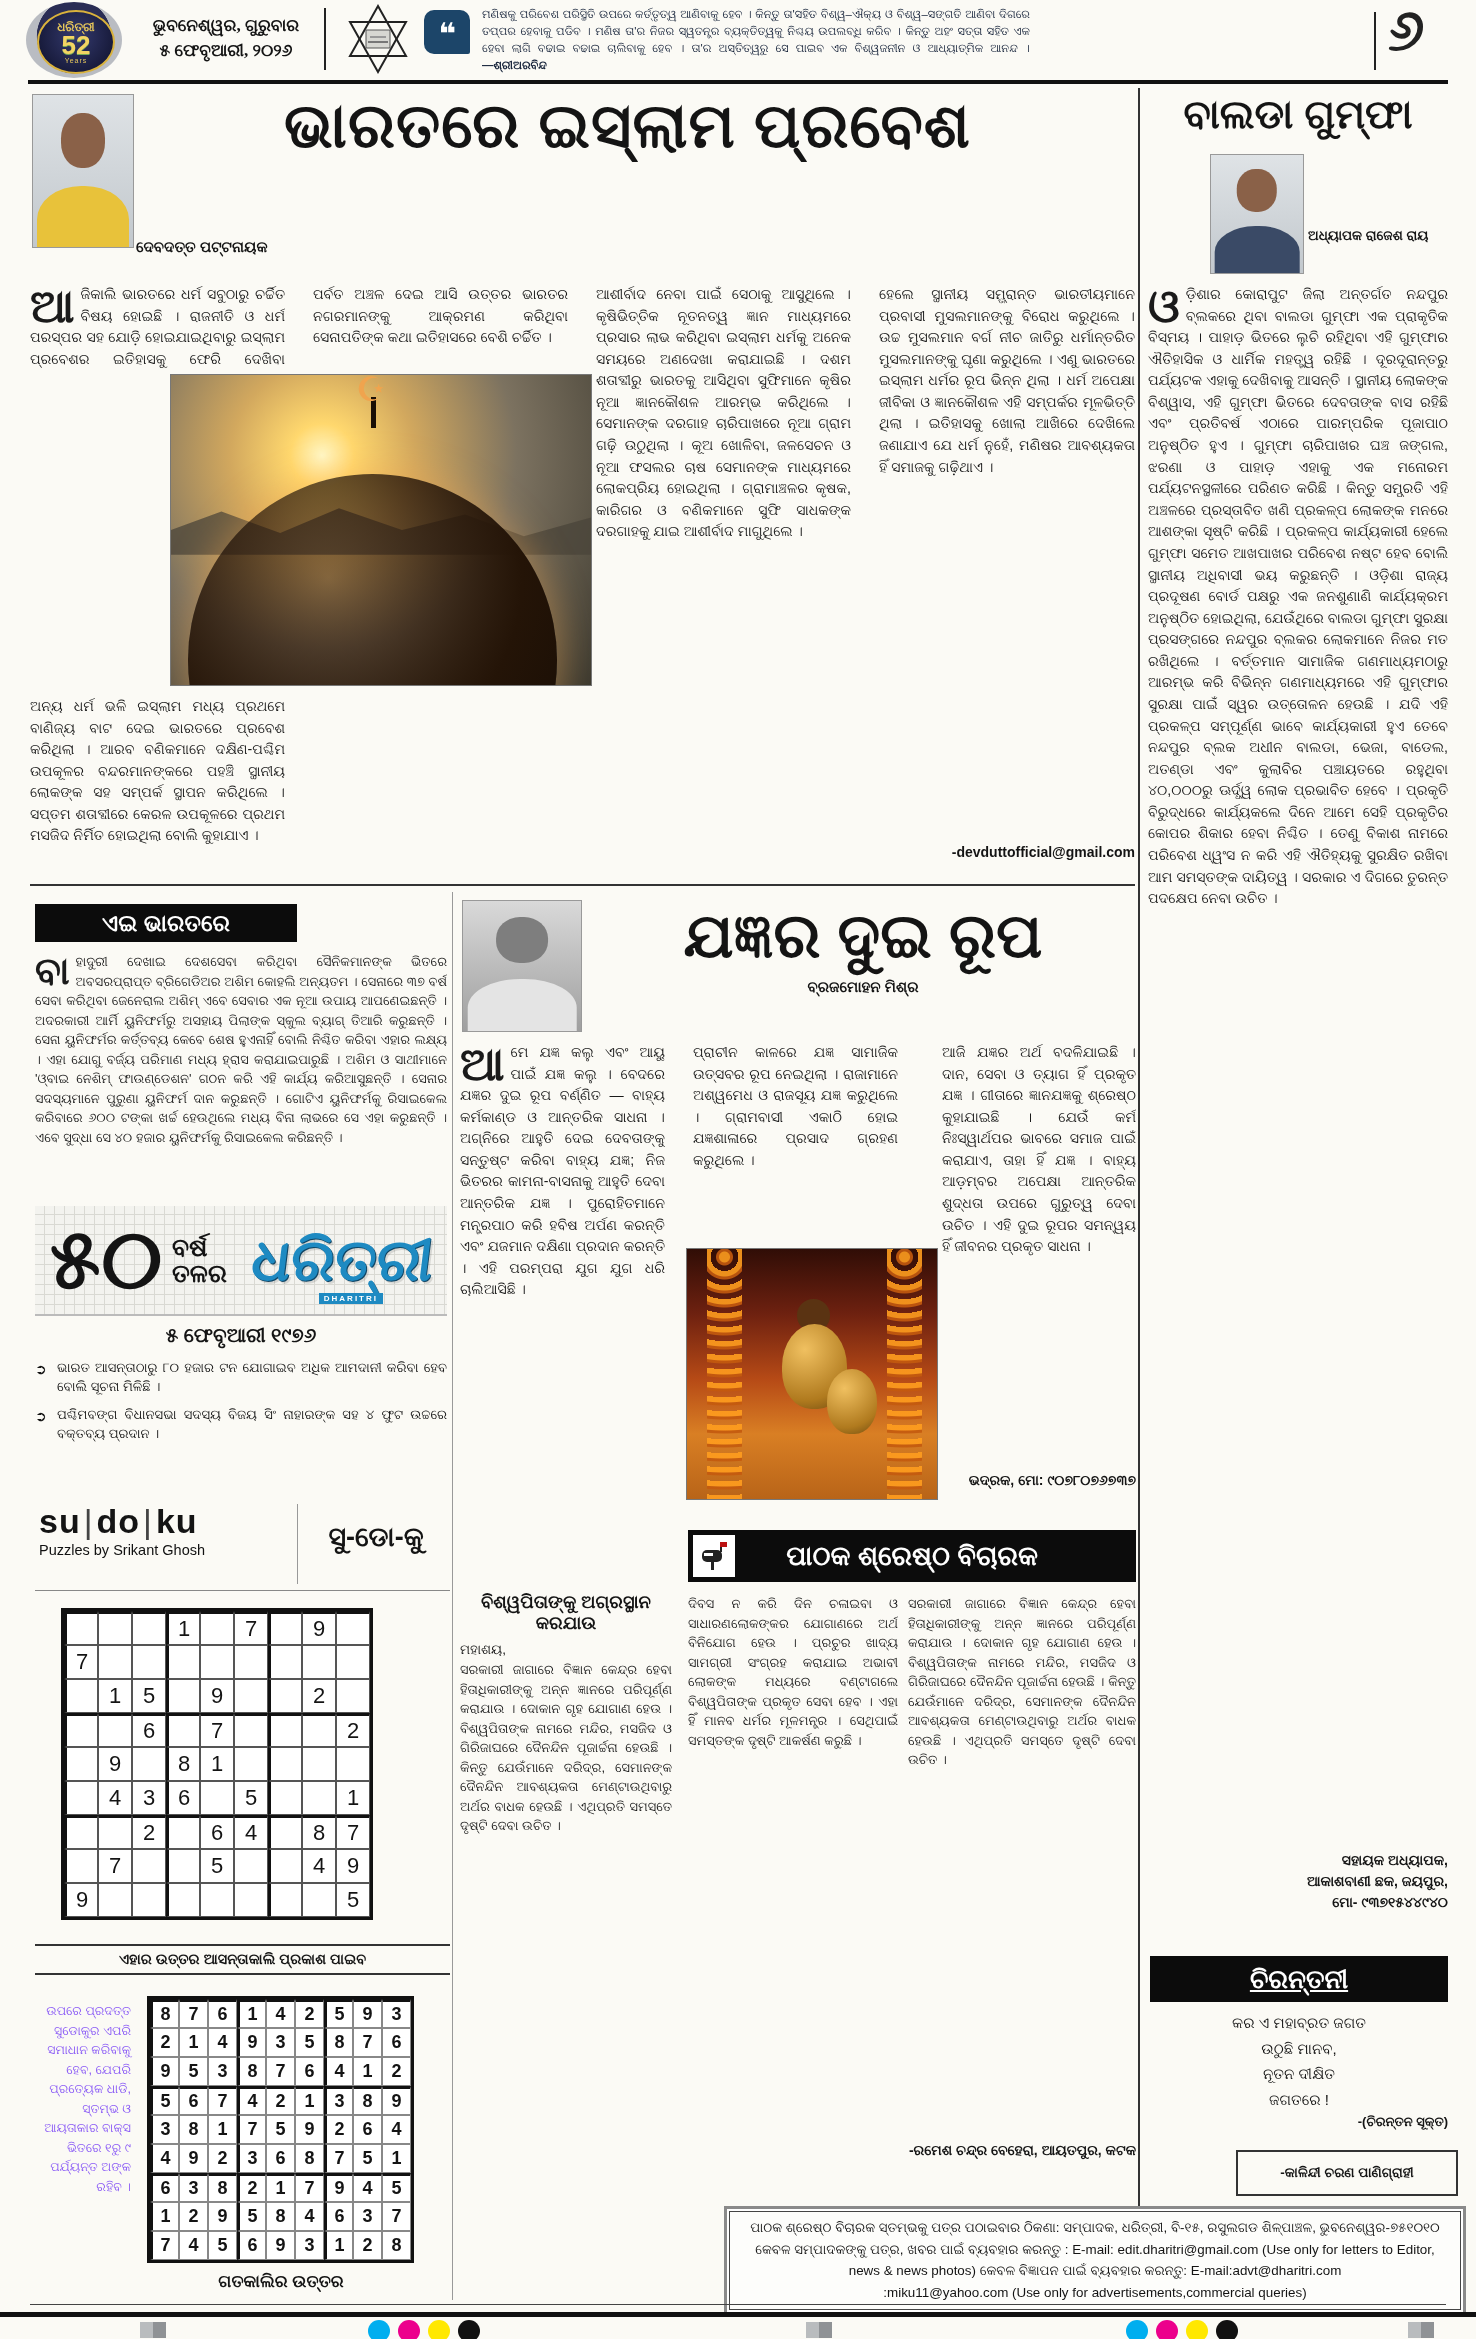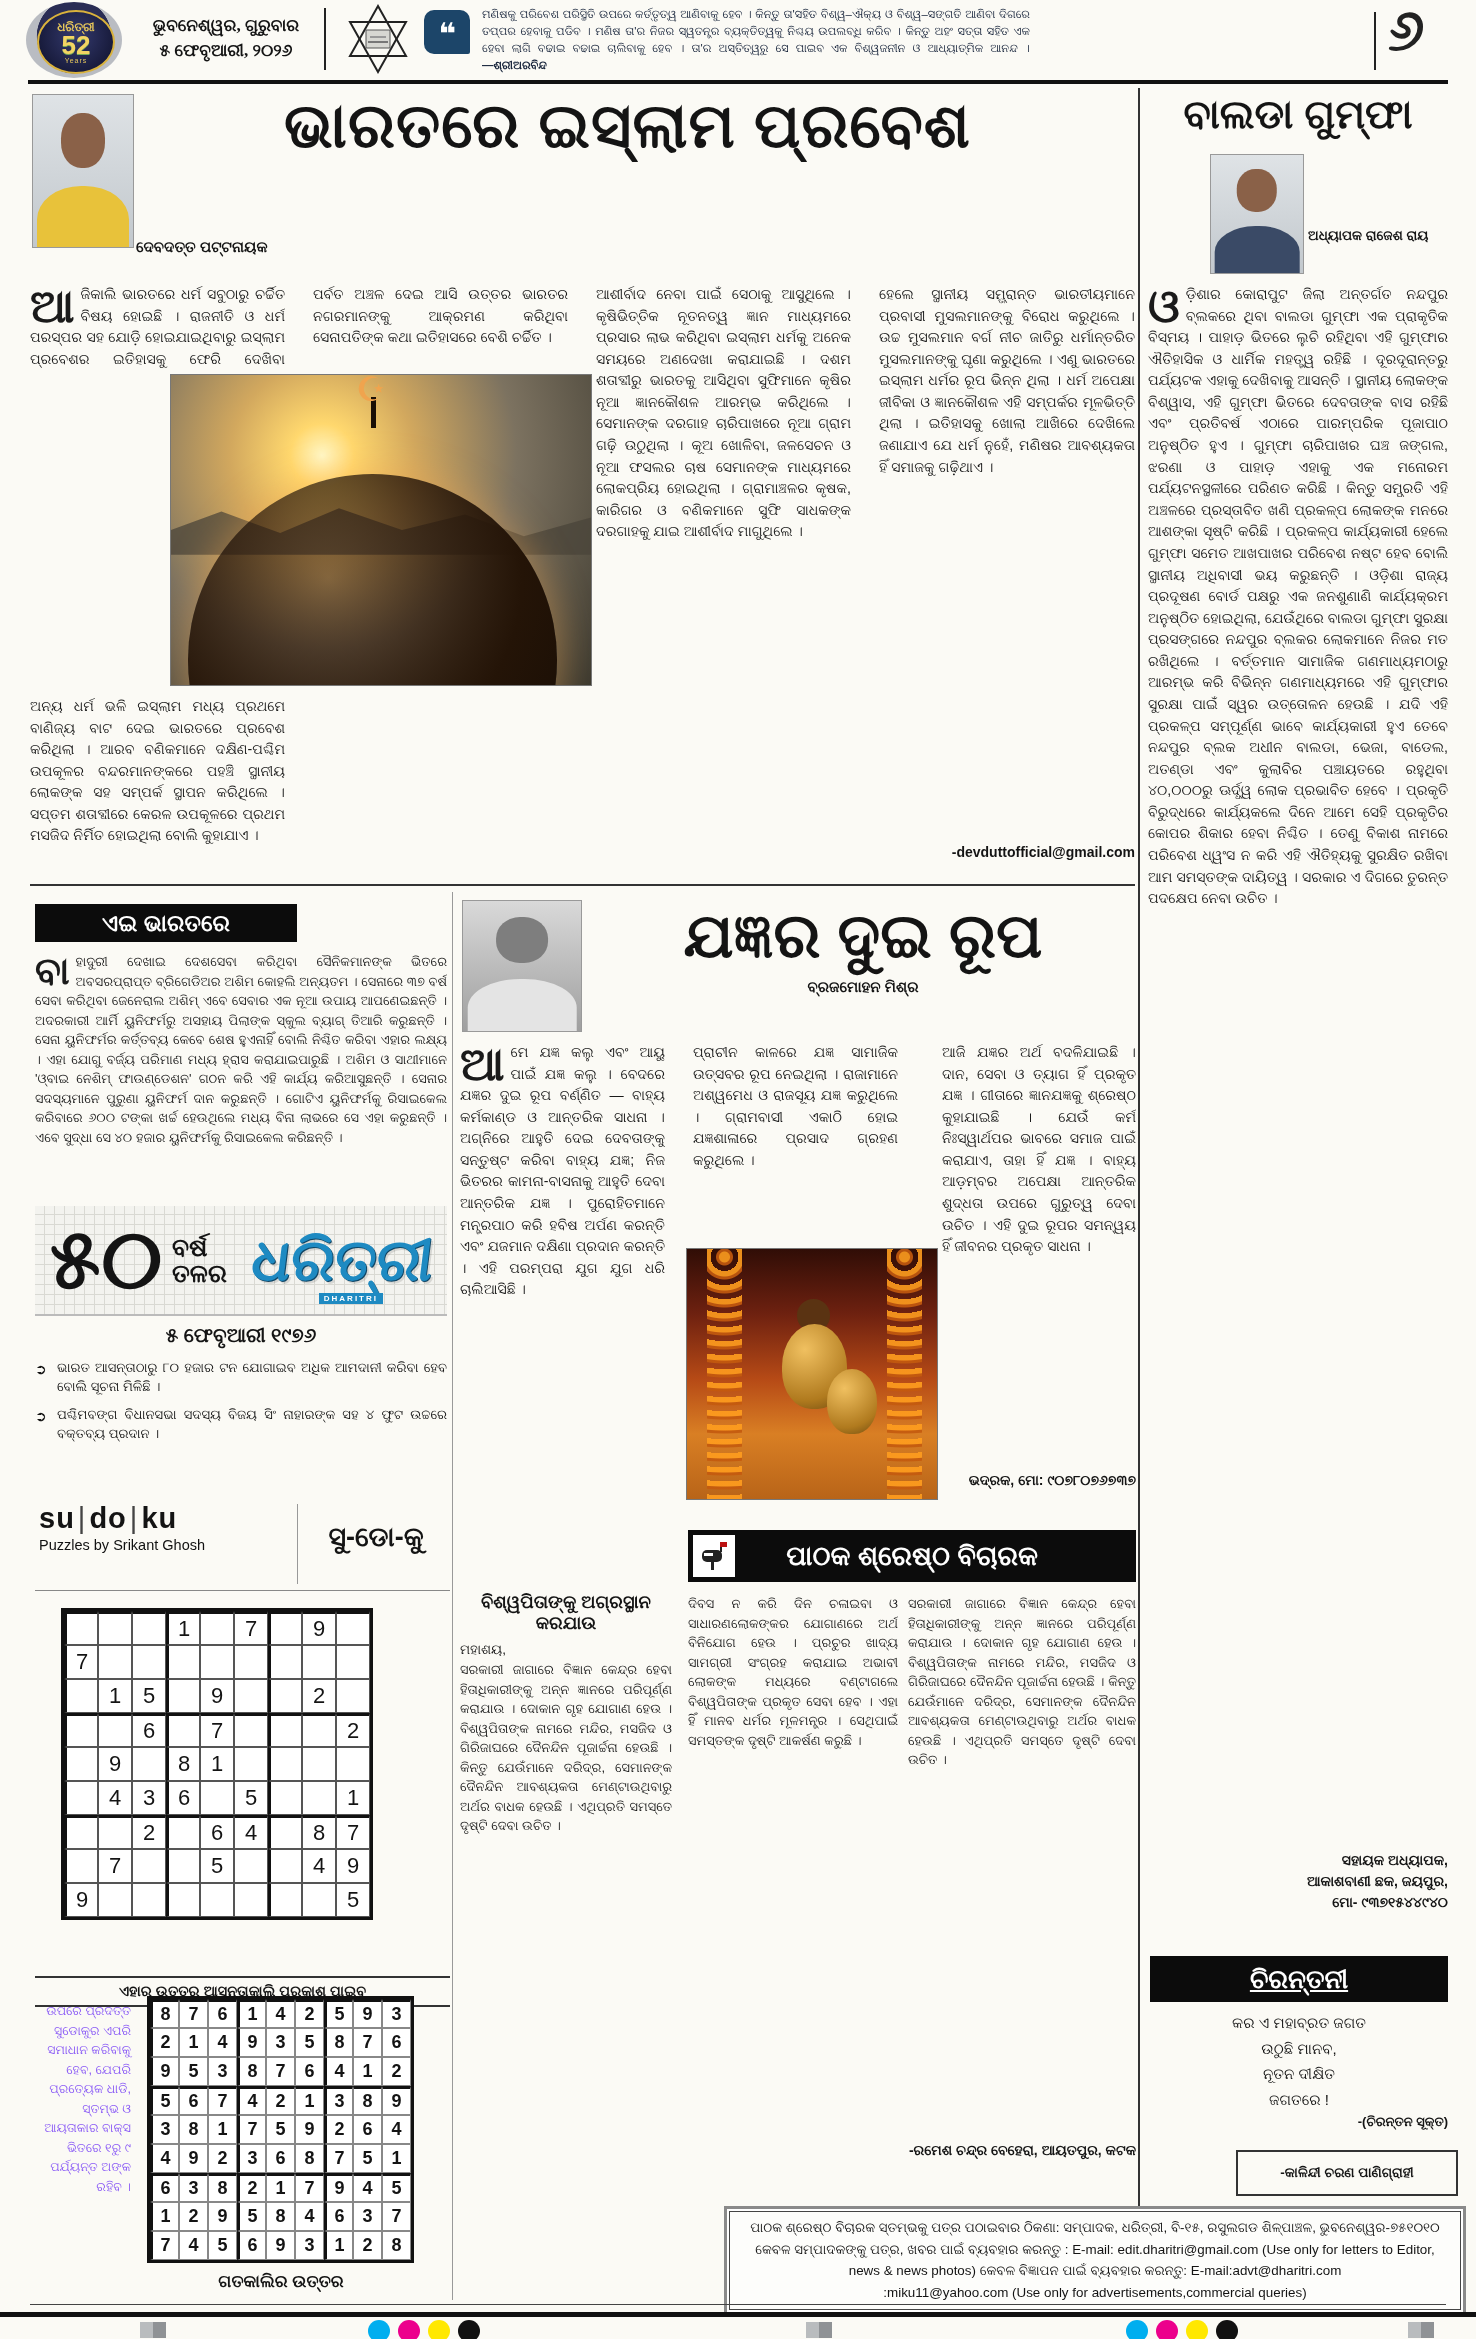--- a/index.html
+++ b/index.html
@@ -75,35 +75,35 @@
   .fifty-latin{position:absolute;right:64px;bottom:10px;background:#1e8ac2;color:#fff;font-size:8px;
                letter-spacing:2px;padding:1px 5px;font-weight:bold;}
   .bullet-item{position:relative;padding-left:22px;margin-bottom:9px;font-size:13.2px;line-height:1.45;text-align:justify;}
   .bullet-item .bg{position:absolute;left:0;top:1px;font-size:14px;}
 
   
   .black-banner{background:#0c0c0c;color:#fff;display:flex;align-items:center;justify-content:center;
                 font-weight:800;}
 
   
-  .sud-logo{font-size:29px;font-weight:800;letter-spacing:1px;line-height:1;}
+  .sud-logo{font-size:34px;font-weight:800;letter-spacing:1px;line-height:1;}
   .sud-logo .bar{font-weight:300;color:#444;padding:0 3px;}
   .sud-credit{font-size:14.5px;margin-top:4px;color:#111;}
   .sud-odia{font-size:27px;font-weight:bold;text-align:center;}
   .sgrid{display:grid;border:3px solid #111;background:#fff;width:max-content;}
   .pz{grid-template-columns:repeat(9,34px);grid-auto-rows:34px;}
   .sol{grid-template-columns:repeat(9,29px);grid-auto-rows:29px;}
   .pz-cell,.sol-cell{display:flex;align-items:center;justify-content:center;border:1px solid #555;
                      font-family:"Liberation Sans","DejaVu Sans",sans-serif;}
   .pz-cell{font-size:22px;}
   .sol-cell{font-size:18px;font-weight:bold;border-color:#888;}
   .bl{border-left:3px solid #111!important;}
   .bt{border-top:3px solid #111!important;}
   .answer-note{border-top:2px solid #333;border-bottom:2px solid #333;text-align:center;
-               font-size:14.5px;font-weight:bold;padding:5px 0;margin-top:32px;}
+               font-size:14.5px;font-weight:bold;padding:5px 0;}
   .sud-instr{font-size:12.6px;line-height:1.55;text-align:right;color:#8b5cf6;}
   .yesterday{font-size:17px;font-weight:bold;text-align:center;}
 
   
   .mailbox{position:absolute;left:5px;top:5px;width:42px;height:42px;background:#fff;display:flex;
            align-items:center;justify-content:center;}
   .letter-title{font-size:18px;font-weight:800;text-align:center;}
   .contact-box{border:3px solid #8a8a8a;box-shadow:inset 0 0 0 2px #fff,inset 0 0 0 3px #444;
                text-align:center;font-size:13.4px;line-height:1.62;padding:8px 14px;background:#fdfdfb;}
 

